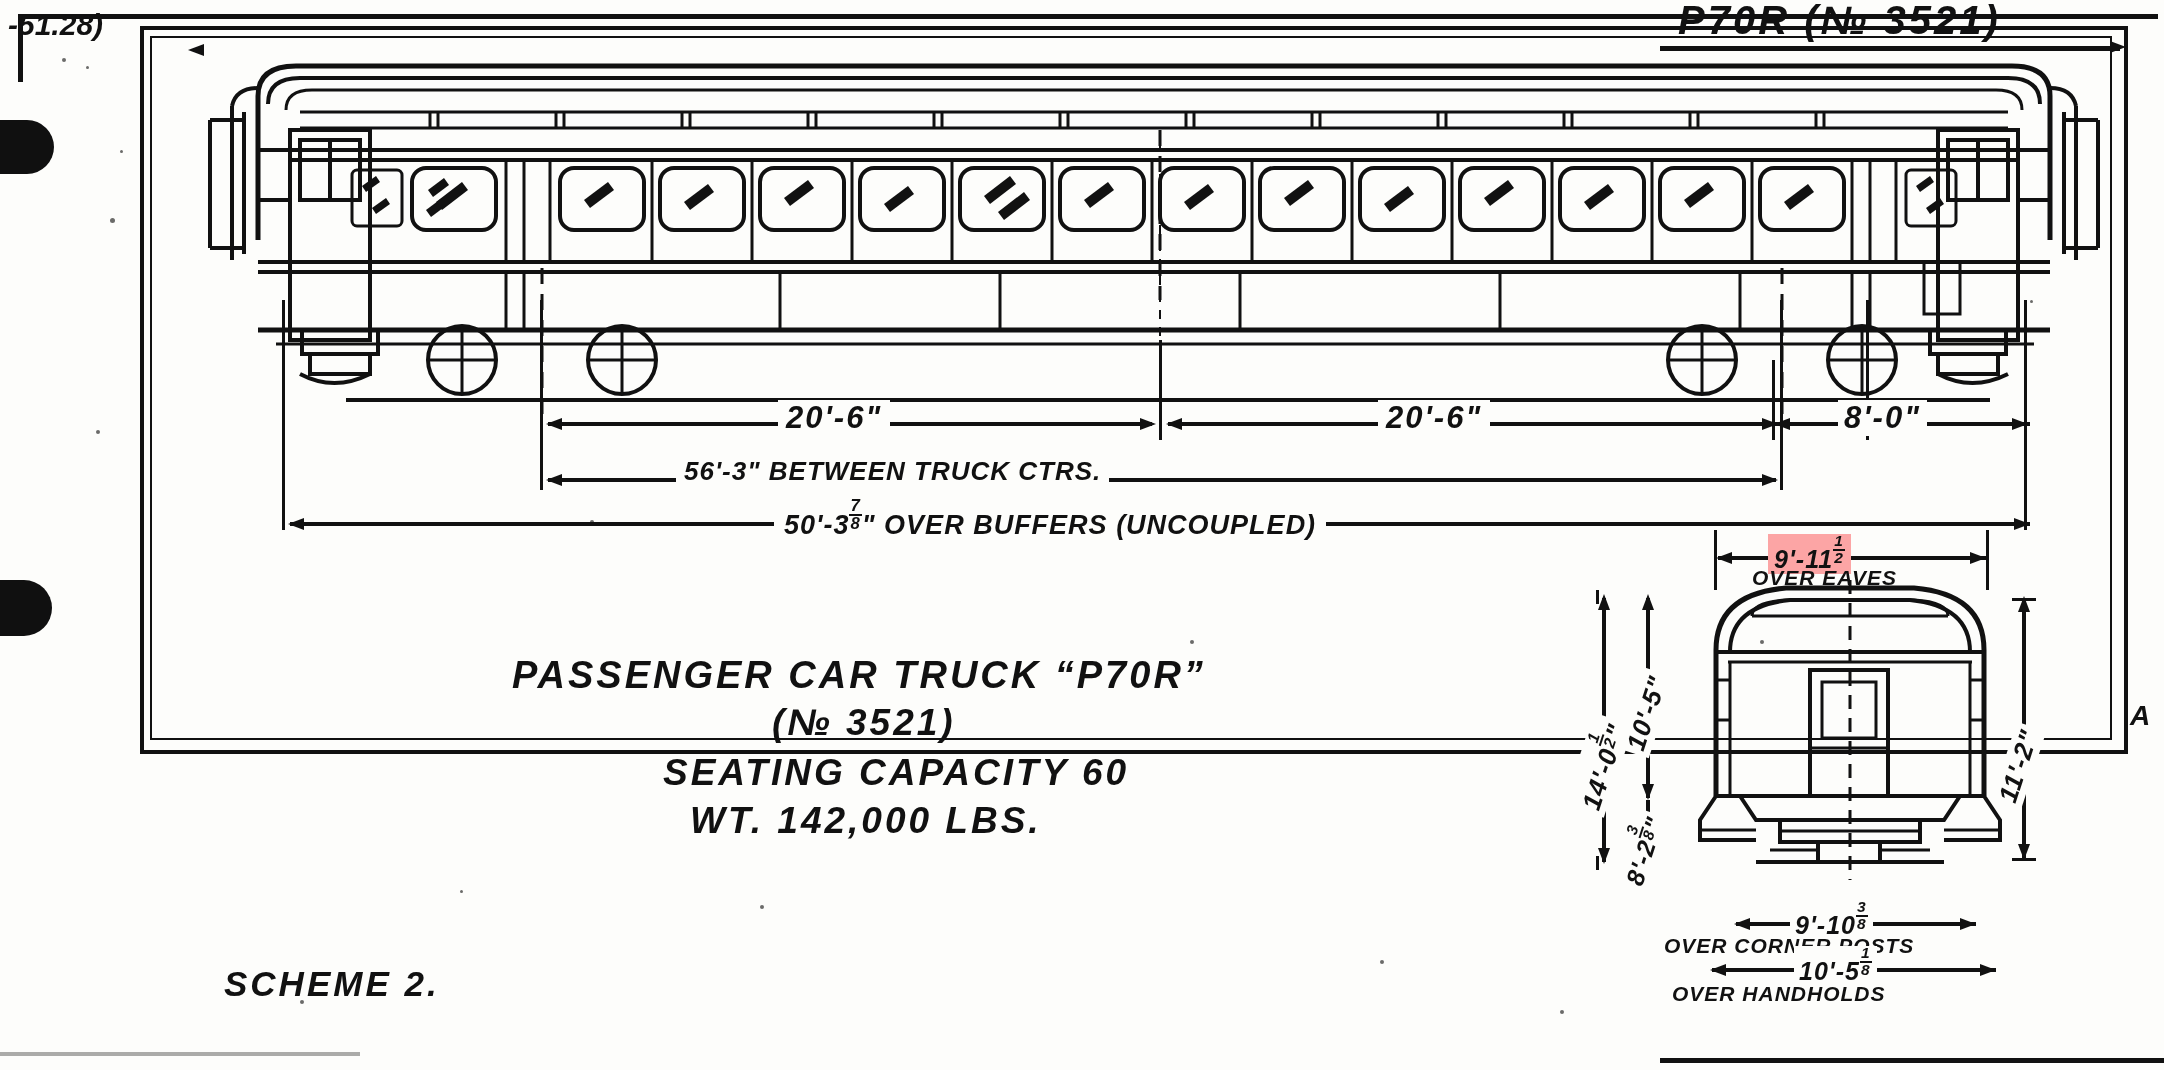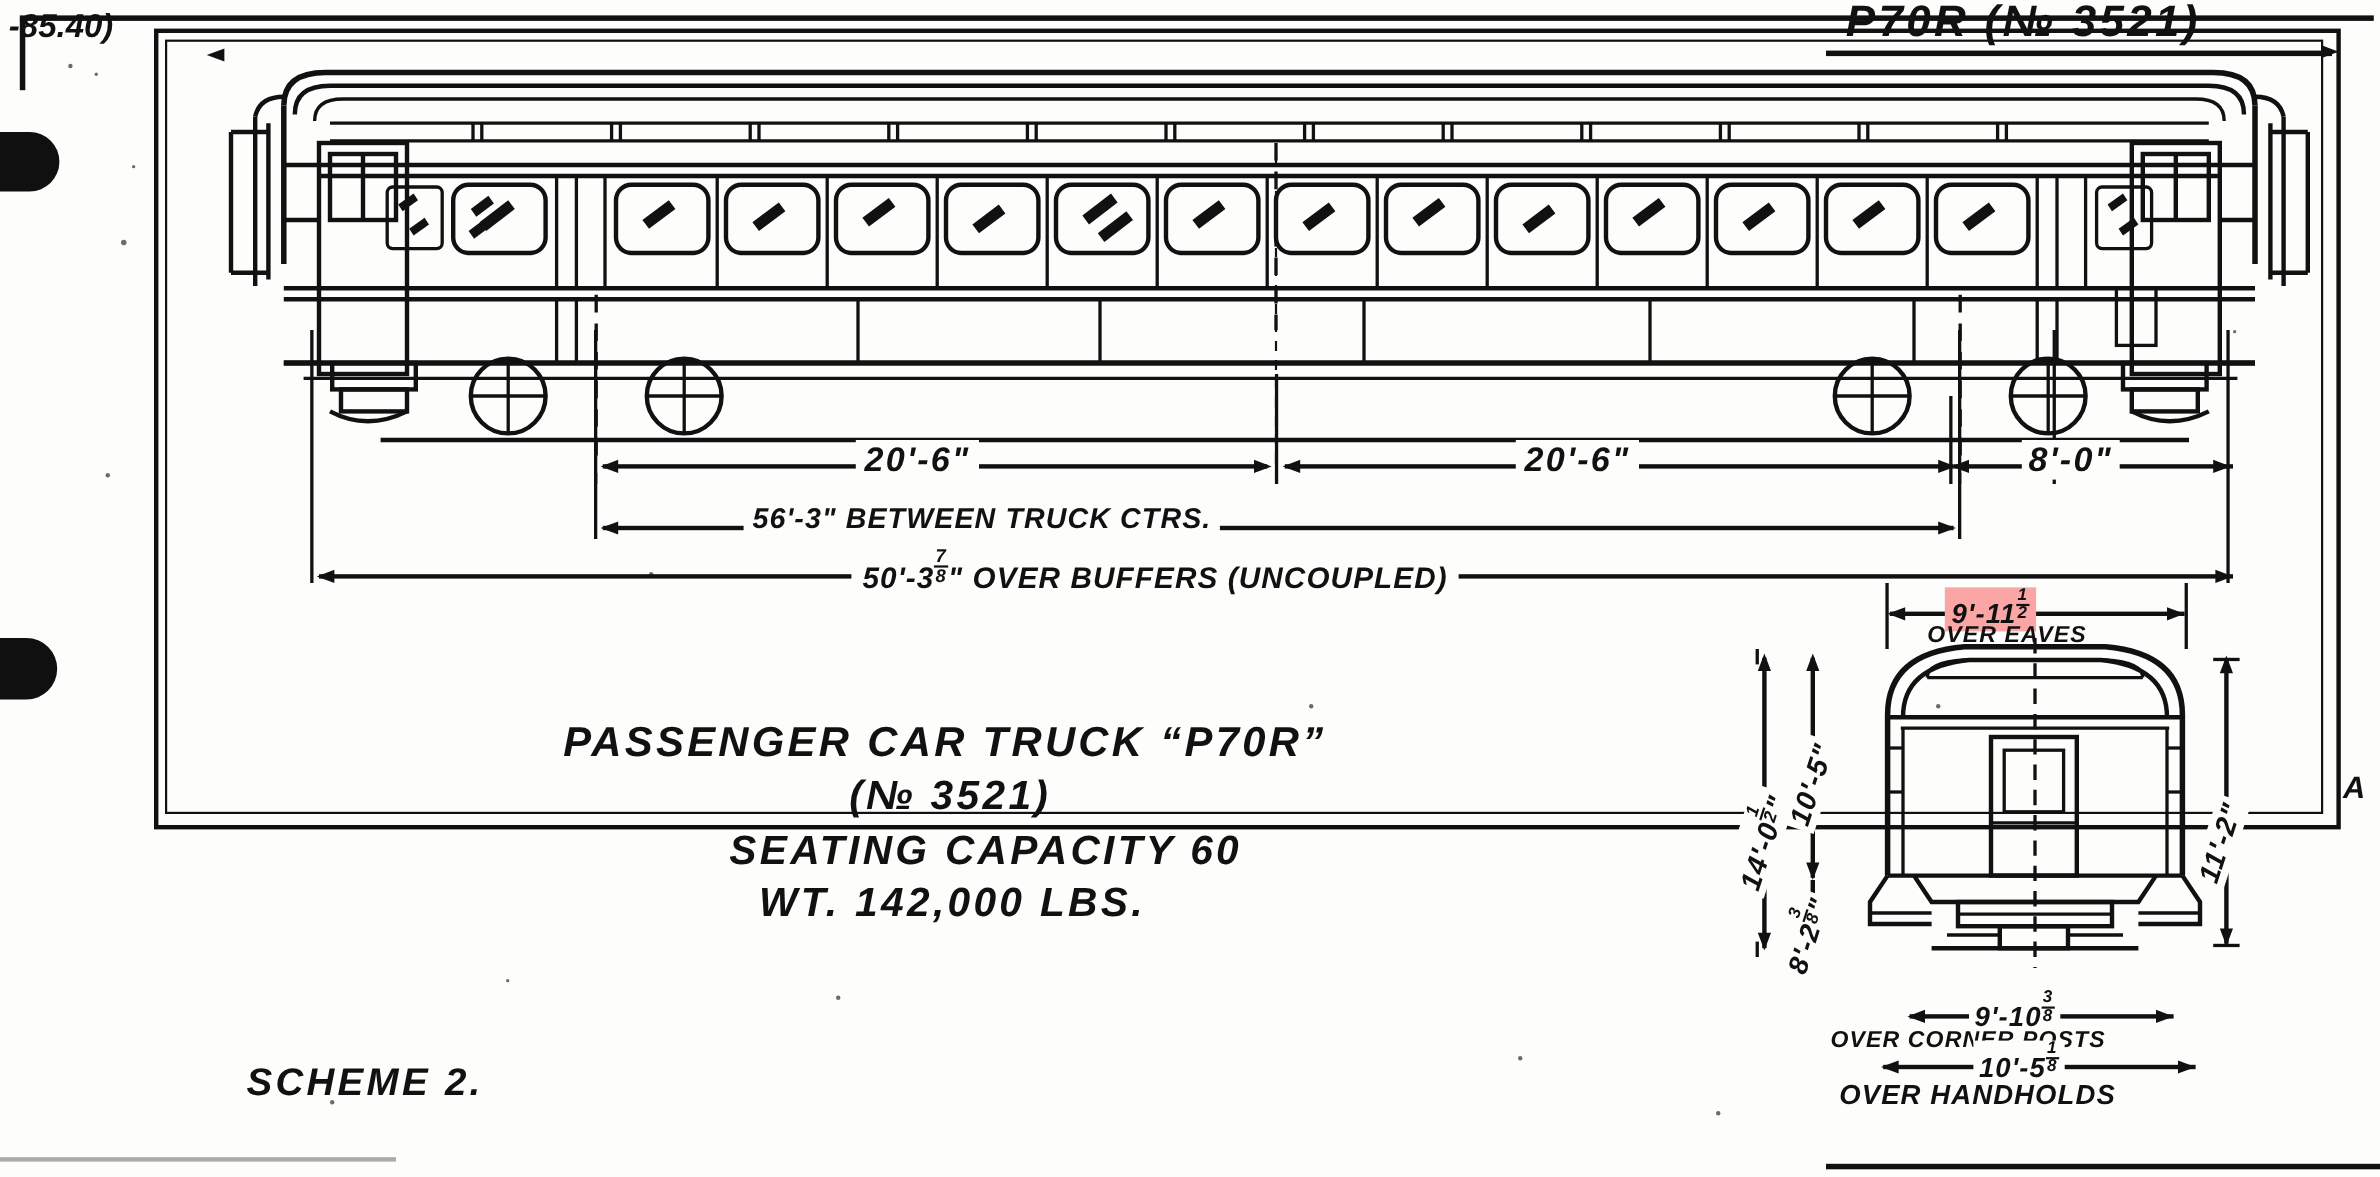--- a/index.html
+++ b/index.html
@@ -75,21 +75,21 @@
   <div class="speck" style="left:1900px;top:430px;width:4px;height:4px;"></div>
   <div class="speck" style="left:2030px;top:300px;width:3px;height:3px;"></div>
   <div class="speck" style="left:1560px;top:1010px;width:4px;height:4px;"></div>
   <div class="speck" style="left:300px;top:1000px;width:4px;height:4px;"></div>
 
   <div class="punch" style="left:0px;top:120px;width:54px;height:54px;border-radius:0 40px 40px 0;"></div>
   <div class="punch" style="left:0px;top:580px;width:52px;height:56px;border-radius:0 40px 40px 0;"></div>
 
   <div class="ln" style="left:18px;top:18px;width:5px;height:64px;"></div>
   <div class="ln" style="left:18px;top:14px;width:2140px;height:5px;"></div>
-  <div class="hand md" style="left:8px;top:8px;font-size:30px;letter-spacing:0px;">-85.40)</div>
+  <div class="hand md" style="left:8px;top:8px;font-size:30px;letter-spacing:0px;">-51.28)</div>
 
   <div class="hand xl" style="left:1678px;top:-2px;font-size:40px;">P70R (№ 3521)</div>
 
   <div class="ln" style="left:1660px;top:46px;width:460px;height:5px;"></div>
   <div class="arrR" style="left:2110px;top:41px;"></div>
   <div class="arrL" style="left:188px;top:44px;"></div>
 
   <div class="border-outer" style="left:140px;top:26px;width:1980px;height:720px;"></div>
   <div class="border-inner" style="left:150px;top:36px;width:1958px;height:700px;"></div>
 
@@ -403,21 +403,21 @@
     <span>9'-10</span><span class="frac"><i>3</i><b>8</b></span>
   </div>
   <div class="hand sm" style="left:1664px;top:934px;font-size:21px;letter-spacing:1px;">OVER CORNER POSTS</div>
 
   <div class="ln" style="left:1712px;top:968px;width:284px;height:4px;"></div>
   <div class="arrL" style="left:1710px;top:964px;"></div>
   <div class="arrR" style="left:1980px;top:964px;"></div>
   <div class="hand md" style="left:1794px;top:946px;background:#fdfdfb;padding:0 5px;font-size:25px;">
     <span>10'-5</span><span class="frac"><i>1</i><b>8</b></span>
   </div>
-  <div class="hand sm" style="left:1672px;top:982px;font-size:25px;letter-spacing:1px;">OVER HANDHOLDS</div>
+  <div class="hand sm" style="left:1672px;top:982px;font-size:21px;letter-spacing:1px;">OVER HANDHOLDS</div>
 
   <div class="ln" style="left:1602px;top:598px;width:4px;height:264px;"></div>
   <div class="arrU" style="left:1598px;top:594px;"></div>
   <div class="arrD" style="left:1598px;top:848px;"></div>
   <div class="hand md" style="left:1584px;top:790px;transform:rotate(-72deg);font-size:26px;background:#fdfdfb;padding:0 4px;">
     <span>14'-0</span><span class="frac"><i>1</i><b>2</b></span><span>"</span>
   </div>
 
   <div class="ln" style="left:1646px;top:598px;width:4px;height:200px;"></div>
   <div class="arrU" style="left:1642px;top:594px;"></div>

